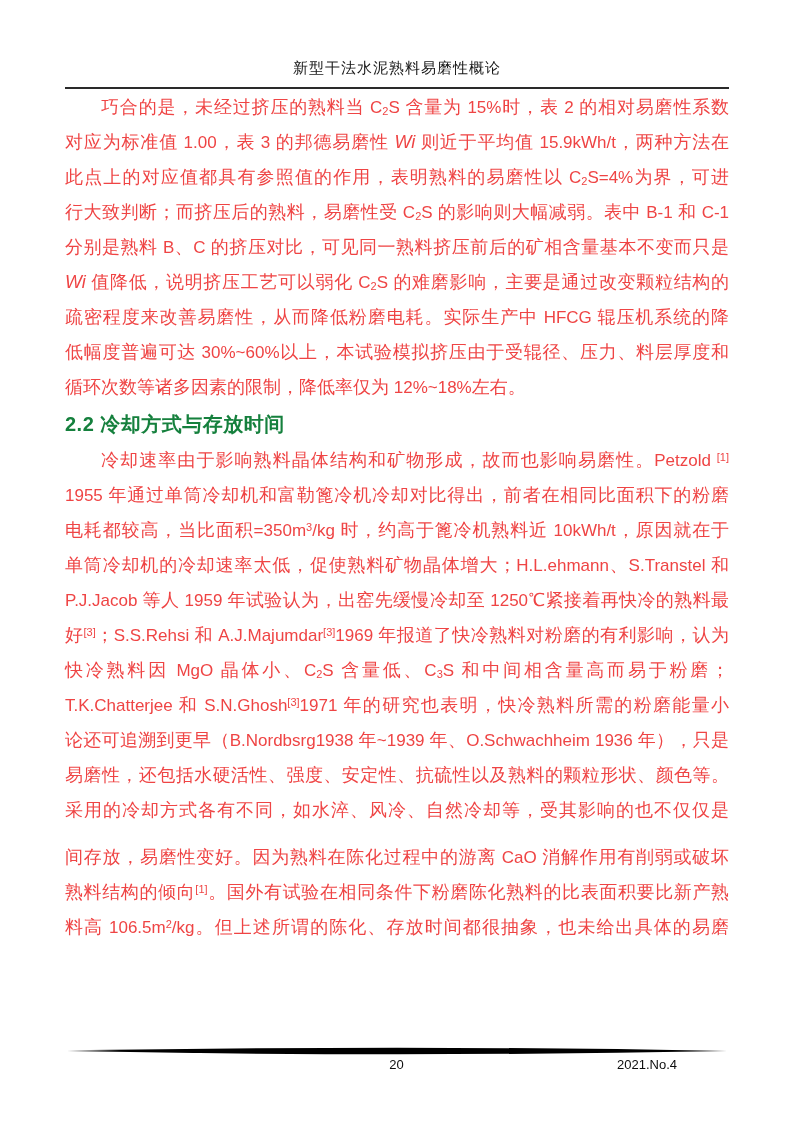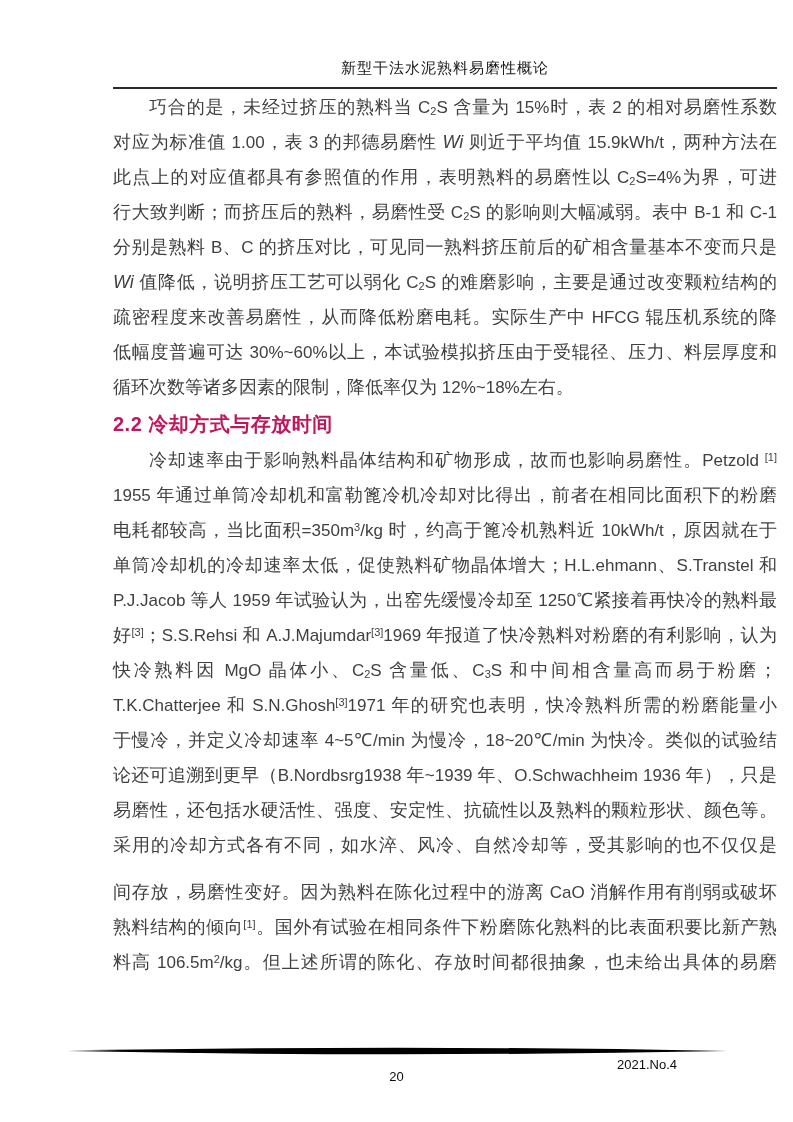--- a/index.html
+++ b/index.html
@@ -1,56 +1,56 @@
 <!DOCTYPE html>
 <html lang="zh"><head>
 <meta charset="utf-8">
 <style>
   html,body{margin:0;padding:0;}
   body{
     width:793px;height:1122px;background:#ffffff;position:relative;
     font-family:"Liberation Serif",serif;color:#111;
     -webkit-font-smoothing:antialiased;overflow:hidden;
   }
-  .content{position:absolute;left:65px;top:0;width:664px;margin-left:48px;}
+  .content{position:absolute;left:65px;top:0;width:664px;}
   .header-title{
     padding-top:58px;text-align:center;font-size:15px;line-height:20px;
     letter-spacing:1px;color:#161616;
   }
   .header-rule{
     border:none;border-top:2px solid #2a2a2a;margin:9px 0 0 0;height:0;
   }
   main{margin-top:1px;}
   .para{margin:0;}
   .para + .para{margin-top:12px;}
   .line{
     font-size:18px;line-height:35px;height:35px;
-    text-align:justify;white-space:normal;color:#404040;
+    text-align:justify;white-space:normal;color:#ef4444;
   }
   .line.j{text-align-last:justify;}
   .line.ind{text-indent:36px;}
   .heading{
     font-size:20px;font-weight:bold;line-height:38px;height:38px;
-    font-family:"Liberation Sans",sans-serif;color:#be185d;
+    font-family:"Liberation Sans",sans-serif;color:#15803d;
     letter-spacing:0.5px;
   }
   .latin{font-family:"Liberation Sans",sans-serif;font-size:17px;}
   i{font-family:"Liberation Sans",sans-serif;font-style:italic;}
   sub,sup{
     font-family:"Liberation Sans",sans-serif;font-size:11px;line-height:0;
   }
   sup{vertical-align:0.5em;}
   sub{vertical-align:-0.2em;}
   .footer{position:absolute;left:64px;top:1046px;width:665px;}
   .footer-bar{display:block;margin:0 auto;}
   .footer-row{
     position:relative;height:20px;margin-top:1px;
     font-family:"Liberation Sans",sans-serif;font-size:13px;color:#0d0d0d;
   }
-  .page-num{position:absolute;left:50%;transform:translateX(-50%);top:12px;}
+  .page-num{position:absolute;left:50%;transform:translateX(-50%);top:0;}
   .issue{position:absolute;right:52px;top:0;}
 </style>
 </head>
 <body>
 
 <div class="content">
   <div class="header-title">新型干法水泥熟料易磨性概论</div>
   <hr class="header-rule">
   <main>
       <div class="para">
@@ -67,21 +67,20 @@
       <div class="heading">2.2 冷却方式与存放时间</div>
       <div class="para">
         <div class="line j ind">冷却速率由于影响熟料晶体结构和矿物形成，故而也影响易磨性。<span class="latin">Petzold </span><sup>[1]</sup></div>
         <div class="line j"><span class="latin">1955 </span>年通过单筒冷却机和富勒篦冷机冷却对比得出，前者在相同比面积下的粉磨</div>
         <div class="line j">电耗都较高，当比面积<span class="latin">=350m</span><sup>3</sup><span class="latin">/kg </span>时，约高于篦冷机熟料近<span class="latin"> 10kWh/t</span>，原因就在于</div>
         <div class="line j">单筒冷却机的冷却速率太低，促使熟料矿物晶体增大；<span class="latin">H.L.ehmann</span>、<span class="latin">S.Transtel </span>和</div>
         <div class="line j"><span class="latin">P.J.Jacob </span>等人<span class="latin"> 1959 </span>年试验认为，出窑先缓慢冷却至<span class="latin"> 1250</span>℃紧接着再快冷的熟料最</div>
         <div class="line j">好<sup>[3]</sup>；<span class="latin">S.S.Rehsi </span>和<span class="latin"> A.J.Majumdar</span><sup>[3]</sup><span class="latin">1969 </span>年报道了快冷熟料对粉磨的有利影响，认为</div>
         <div class="line j">快冷熟料因<span class="latin"> MgO </span>晶体小、<span class="latin">C</span><sub>2</sub><span class="latin">S </span>含量低、<span class="latin">C</span><sub>3</sub><span class="latin">S </span>和中间相含量高而易于粉磨；</div>
         <div class="line j"><span class="latin">T.K.Chatterjee </span>和<span class="latin"> S.N.Ghosh</span><sup>[3]</sup><span class="latin">1971 </span>年的研究也表明，快冷熟料所需的粉磨能量小</div>
-        <div class="line j">于慢冷，并定义冷却速率<span class="latin"> 4~5</span>℃<span class="latin">/min </span>为慢冷，<span class="latin">18~20</span>℃<span class="latin">/min </span>为快冷。类似的试验结</div>
         <div class="line j">论还可追溯到更早（<span class="latin">B.Nordbsrg1938 </span>年<span class="latin">~1939 </span>年、<span class="latin">O.Schwachheim 1936 </span>年），只是</div>
         <div class="line j">易磨性，还包括水硬活性、强度、安定性、抗硫性以及熟料的颗粒形状、颜色等。</div>
         <div class="line j">采用的冷却方式各有不同，如水淬、风冷、自然冷却等，受其影响的也不仅仅是</div>
       </div>
       <div class="para">
         <div class="line j">间存放，易磨性变好。因为熟料在陈化过程中的游离<span class="latin"> CaO </span>消解作用有削弱或破坏</div>
         <div class="line j">熟料结构的倾向<sup>[1]</sup>。国外有试验在相同条件下粉磨陈化熟料的比表面积要比新产熟</div>
         <div class="line j">料高<span class="latin"> 106.5m</span><sup>2</sup><span class="latin">/kg</span>。但上述所谓的陈化、存放时间都很抽象，也未给出具体的易磨</div>
       </div>
     </main>

